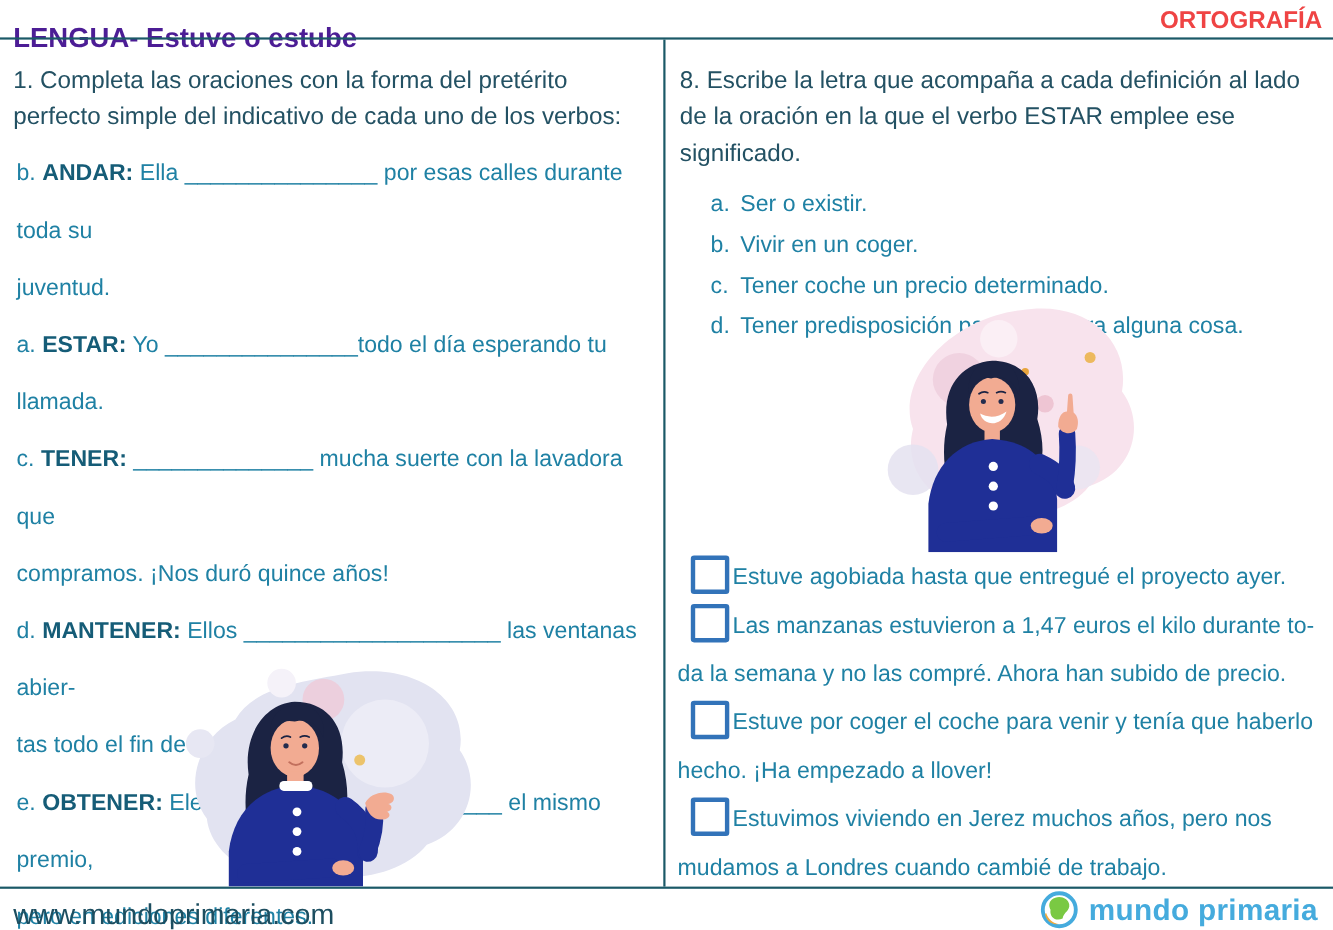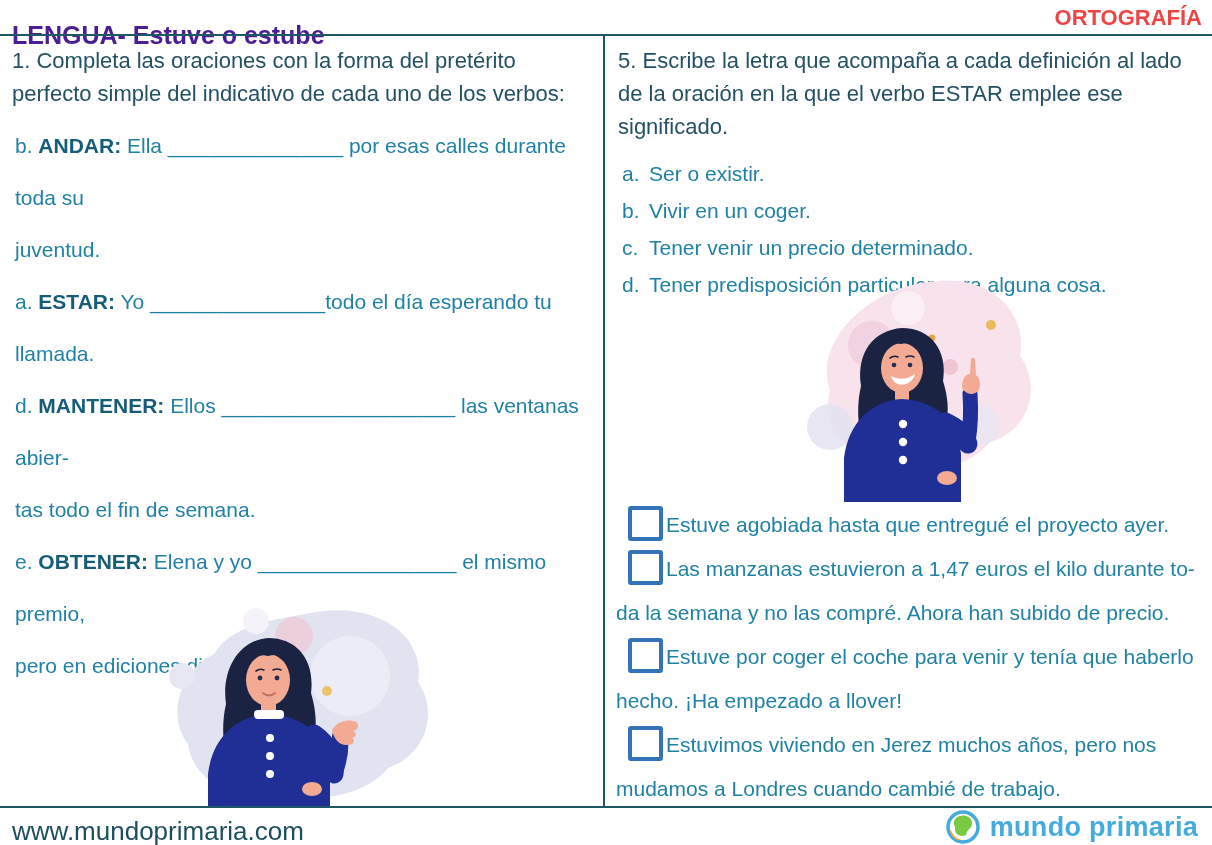--- a/index.html
+++ b/index.html
@@ -11,28 +11,28 @@
   .hdr-left{position:absolute;left:12px;top:21px;font-size:25px;font-weight:700;color:#4c1d95;}
   .hdr-right{position:absolute;right:10px;top:5px;font-size:22px;font-weight:700;color:#ef4444;}
   .rule{position:absolute;left:0;right:0;height:2px;background:#1b5967;}
   .top-rule{top:34px;}
   .bottom-rule{top:806px;}
   .vrule{position:absolute;left:603px;top:36px;width:2px;height:770px;background:#1b5967;}
   
   .col{position:absolute;top:44px;}
   .col.left{left:12px;width:586px;}
   .col.right{left:618px;width:588px;}
-  .instruction{margin:0 0 10px 0;font-size:22px;line-height:33px;color:#235163;}
+  .instruction{margin:12px 0 10px 0;font-size:22px;line-height:33px;color:#235163;}
   
   .items{margin-top:8px;padding-left:3px;}
   .item{margin:0;font-size:21px;line-height:52px;color:#1f81a4;}
   .item .verb{font-weight:700;color:#155c77;}
   .item .rest{white-space:pre-line;}
   
-  .defs{margin-top:12px;padding-left:4px;}
+  .defs{margin-top:12px;padding-left:4px;margin-left:24px;}
   .def{margin:0;font-size:21px;line-height:37px;color:#1f81a4;}
   .def .letter{display:inline-block;width:27px;}
   
   .sentences{position:absolute;left:-2px;top:459px;width:592px;}
   .sentence{margin:0;font-size:21px;line-height:44px;color:#1f81a4;}
   .sentence .stext{white-space:pre-line;}
   .checkbox{
     display:inline-block;width:27px;height:27px;border:4px solid #3273b9;
     border-radius:3px;background:#ffffff;vertical-align:-9px;margin:0 3px 0 12px;
   }
@@ -55,20 +55,22 @@
   <div class="rule top-rule"></div>
   <div class="vrule"></div>
   <div class="rule bottom-rule"></div>
 
   <section class="col left">
     <p class="instruction">1. Completa las oraciones con la forma del pretérito perfecto simple del indicativo de cada uno de los verbos:</p>
     <div class="items">
       <p class="item"><span class="letter">b.</span> <span class="verb">ANDAR:</span><span class="rest"> Ella _______________ por esas calles durante toda su
 juventud.</span></p>
       <p class="item"><span class="letter">a.</span> <span class="verb">ESTAR:</span><span class="rest"> Yo _______________todo el día esperando tu llamada.</span></p>
+      <p class="item"><span class="letter">c.</span> <span class="verb">TENER:</span><span class="rest"> ______________ mucha suerte con la lavadora que
+compramos. ¡Nos duró quince años!</span></p>
       <p class="item"><span class="letter">d.</span> <span class="verb">MANTENER:</span><span class="rest"> Ellos ____________________ las ventanas abier-
 tas todo el fin de semana.</span></p>
       <p class="item"><span class="letter">e.</span> <span class="verb">OBTENER:</span><span class="rest"> Elena y yo _________________ el mismo premio,
 pero en ediciones diferentes.</span></p>
     </div>
 
     <svg class="illus left-ill" width="292" height="208" viewBox="0 0 292 208">
       <path d="M152,14 C214,4 262,38 254,84 C276,116 260,158 224,170 C202,198 150,206 112,196 C68,206 28,180 24,146 C2,118 16,72 50,56 C68,26 110,22 152,14 Z" fill="#e2e3f1"></path>
       <circle cx="92" cy="23" r="13" fill="#f5f2f9"></circle>
       <circle cx="130" cy="38" r="19" fill="#eccfdd"></circle>
@@ -91,25 +93,25 @@
       <circle cx="106" cy="176" r="4" fill="#ffffff"></circle>
       <path d="M150,136 C164,146 172,160 170,176" stroke="#1f2f96" stroke-width="19" fill="none" stroke-linecap="round"></path>
       <path d="M170,176 C176,162 177,148 176,138" stroke="#1f2f96" stroke-width="16" fill="none" stroke-linecap="round"></path>
       <path d="M168,132 C172,124 184,120 192,124 C196,127 194,132 189,133 C193,134 193,139 188,140 C192,142 190,147 184,147 C176,148 170,142 168,132 Z" fill="#f2ab92"></path>
       <path d="M60,196 L138,191" stroke="#1f2f96" stroke-width="17" stroke-linecap="round" fill="none"></path>
       <ellipse cx="148" cy="191" rx="10" ry="7" fill="#f2ab92"></ellipse>
     </svg>
   </section>
 
   <section class="col right">
-    <p class="instruction">5. Escribe la letra que acompaña a cada definición al lado de la oración en la que el verbo ESTAR emplee ese significado.</p>
+    <p class="instruction">8. Escribe la letra que acompaña a cada definición al lado de la oración en la que el verbo ESTAR emplee ese significado.</p>
     <div class="defs">
       <p class="def"><span class="letter">a.</span><span>Ser o existir.</span></p>
       <p class="def"><span class="letter">b.</span><span>Vivir en un coger.</span></p>
-      <p class="def"><span class="letter">c.</span><span>Tener venir un precio determinado.</span></p>
+      <p class="def"><span class="letter">c.</span><span>Tener coche un precio determinado.</span></p>
       <p class="def"><span class="letter">d.</span><span>Tener predisposición particular para alguna cosa.</span></p>
     </div>
 
     <svg class="illus right-ill" width="268" height="230" viewBox="0 0 268 230">
       <path d="M138,10 C198,0 238,38 230,84 C252,114 240,158 200,170 C177,200 116,206 86,188 C50,180 32,150 40,118 C24,74 72,18 138,10 Z" fill="#f8e3ed"></path>
       <circle cx="118" cy="36" r="17" fill="#fbeff5"></circle>
       <circle cx="82" cy="73" r="24" fill="#f0d2e0"></circle>
       <circle cx="160" cy="95" r="8" fill="#eec5d3"></circle>
       <circle cx="201" cy="53" r="5" fill="#edb95e"></circle>
       <circle cx="142" cy="66" r="3.4" fill="#e8a53e"></circle>

